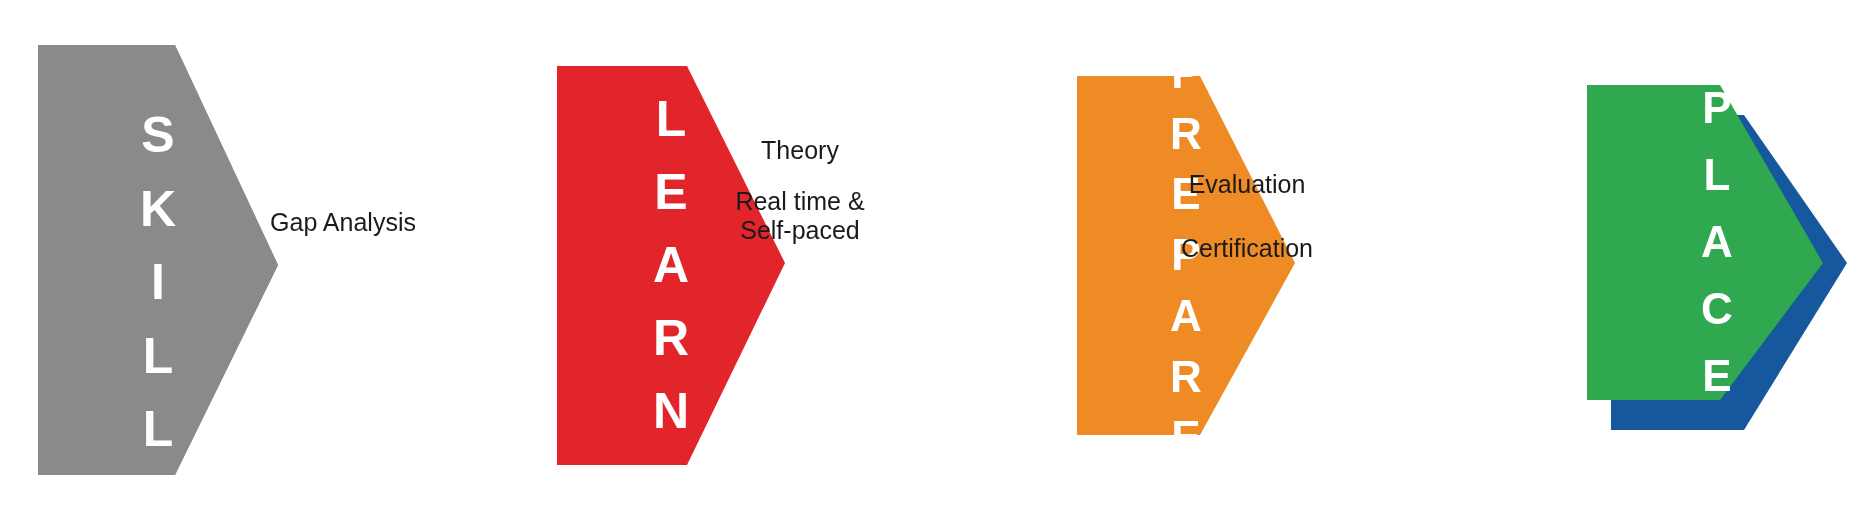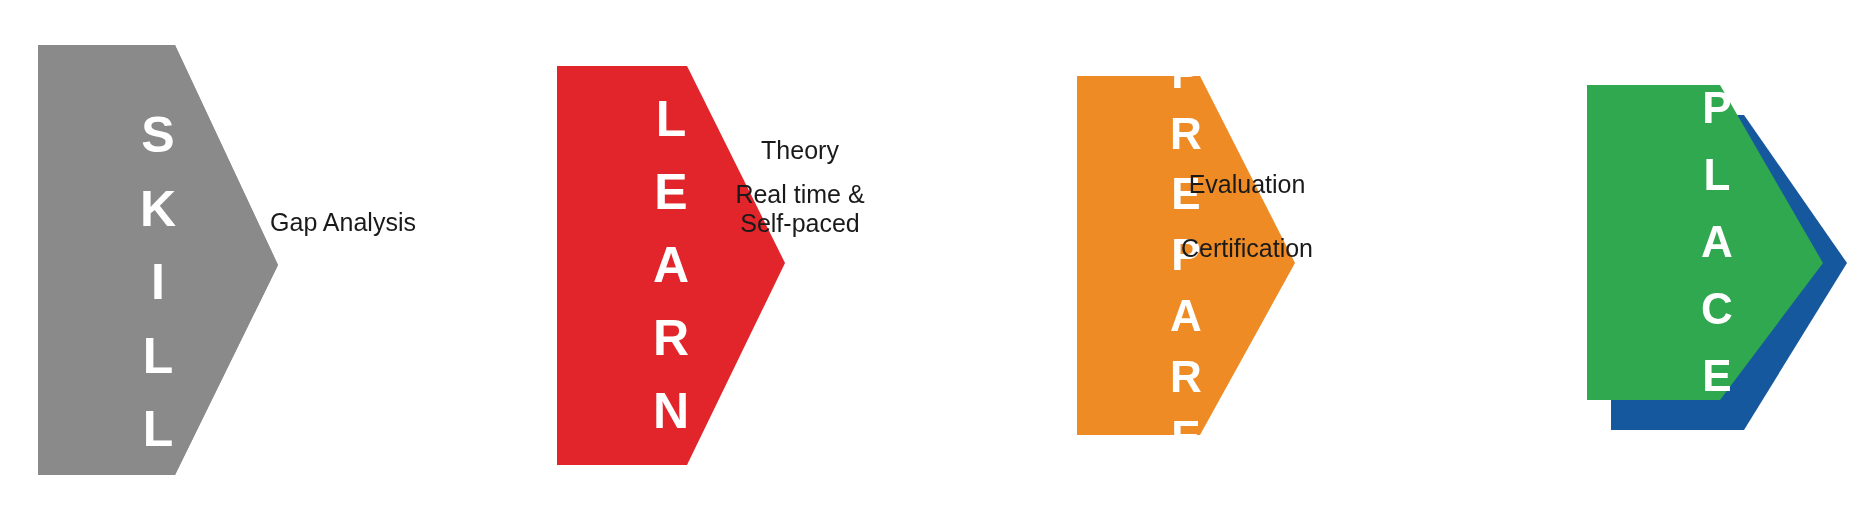--- a/index.html
+++ b/index.html
@@ -63,21 +63,21 @@
     color: #1a1a1a;
     font-size: 25px;
     line-height: 1.18;
   }
   .annotations .ann-item {
     text-align: center;
     white-space: pre-line;
   }
 
   #ann-skill   { left: 264px;  top: 208px;  width: 158px; }
-  #ann-learn   { left: 672px;  top: 136px;  width: 256px; }
+  #ann-learn   { left: 672px;  top: 136px;  width: 256px; gap: 7px; }
   #ann-learn .ann-item { margin-bottom: 14px; }
   #ann-learn .ann-item:last-child { margin-bottom: 0; }
   #ann-prepare { left: 1122px; top: 170px;  width: 250px; }
   #ann-prepare .ann-item { margin-bottom: 34px; }
   #ann-prepare .ann-item:last-child { margin-bottom: 0; }
 </style>
 </head>
 <body>
 
 <div id="stage">

